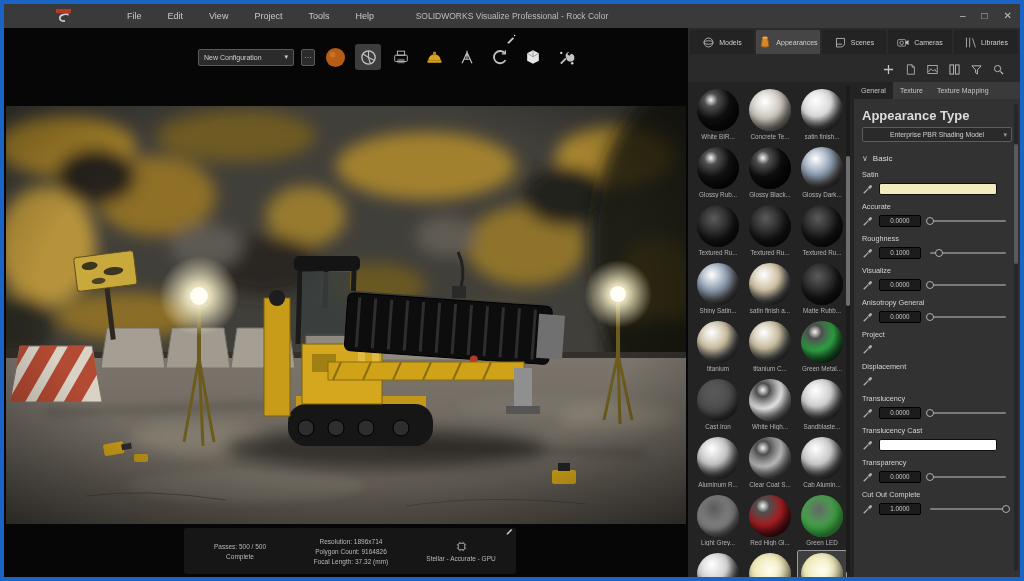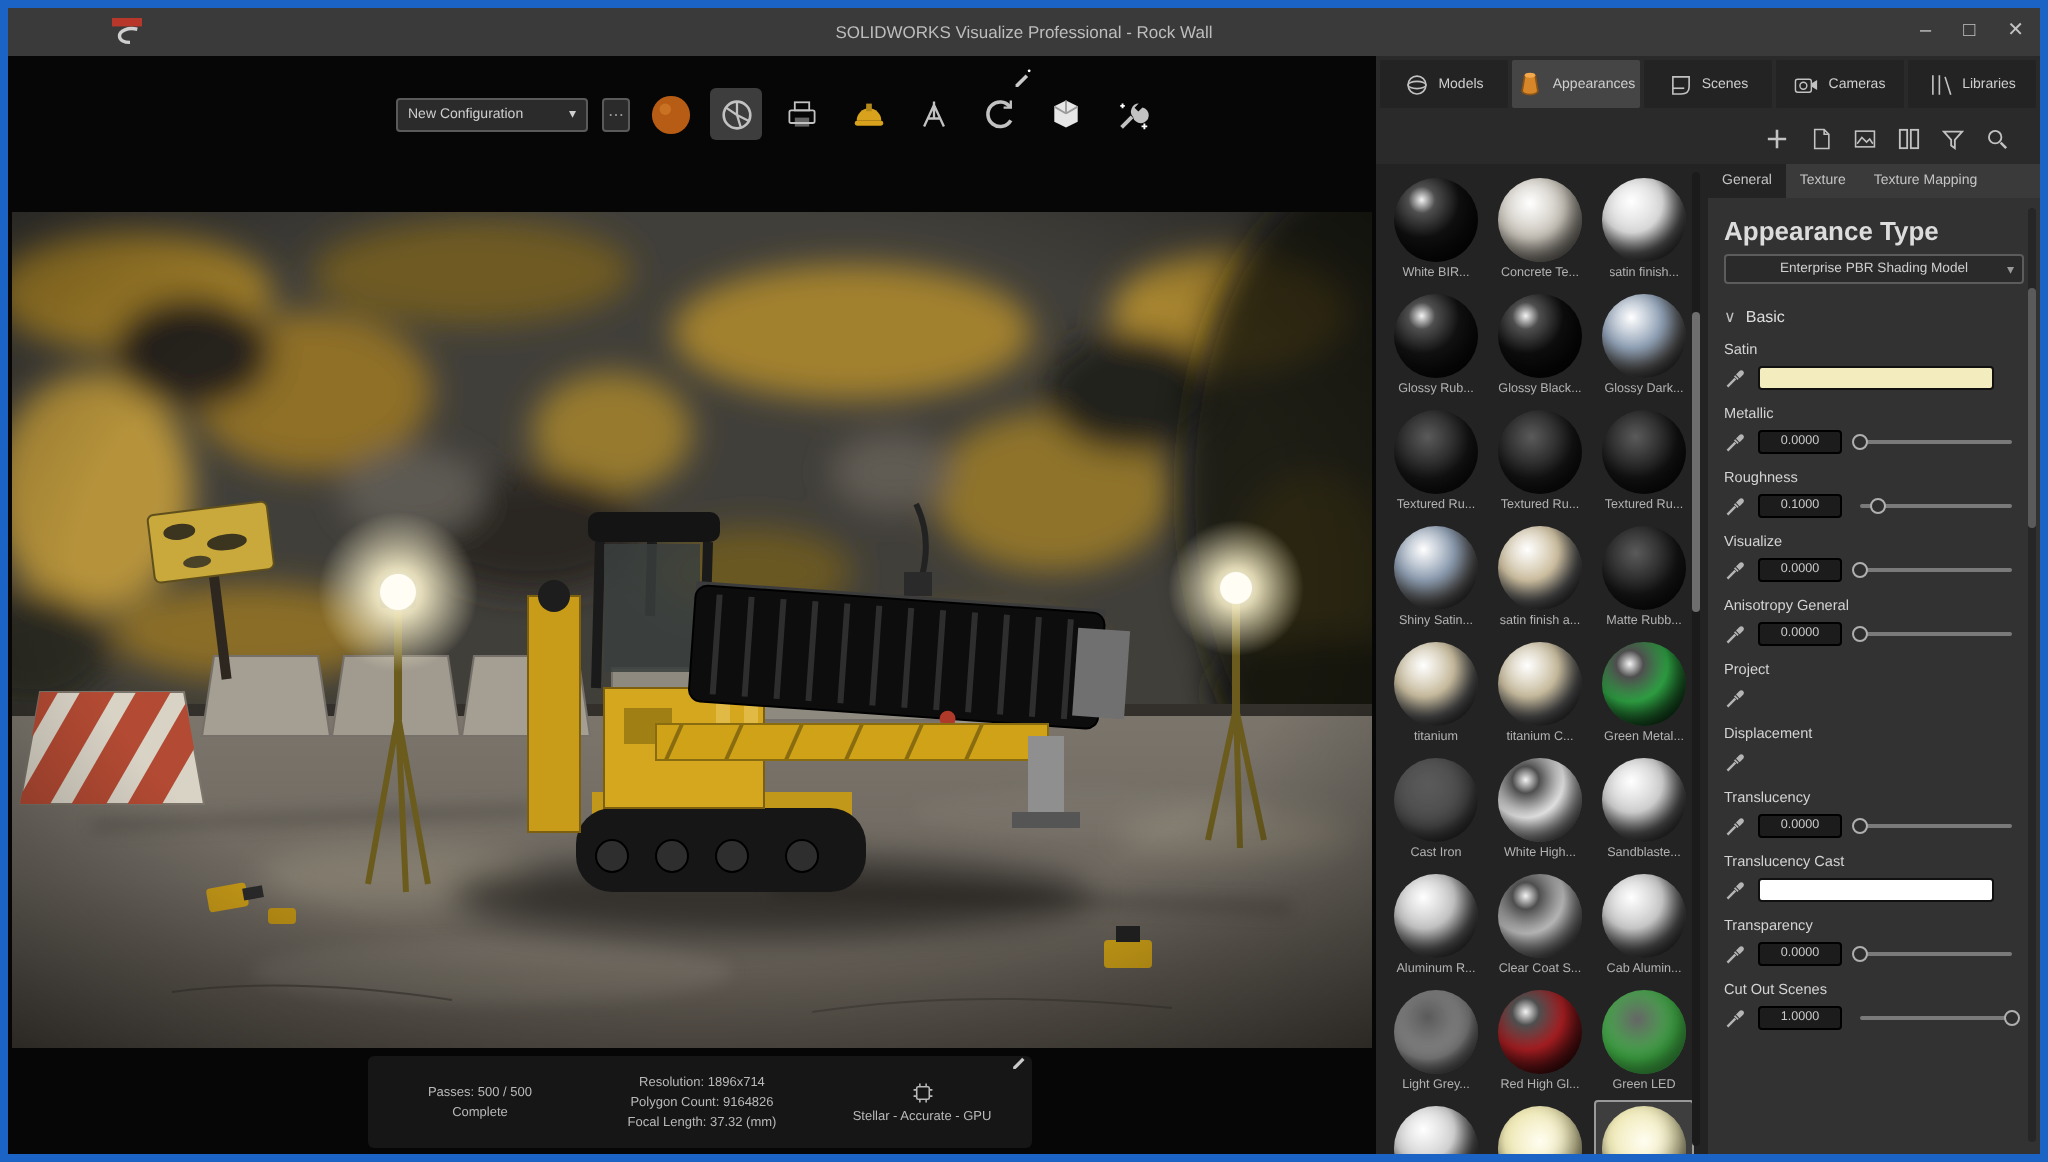--- a/index.html
+++ b/index.html
@@ -95,21 +95,29 @@
 <div id="stage">
 <div id="inner">
 
   <div id="titlebar">
     <span id="logo" class="icon">
       <svg width="15" height="15" viewBox="0 0 16 16">
             <rect x="0" y="0" width="16" height="4.5" fill="#b7372b"></rect>
             <path d="M13.5 6c-5-1.2-9.5.8-9.5 3.6 0 2.2 2.4 3.4 5.6 3.4" stroke="#cfcfcf" stroke-width="1.8" fill="none"></path>
           </svg>
     </span>
-    <div id="win-title">SOLIDWORKS Visualize Professional - Rock Wall</div>
+    <div id="menus">
+          <span class="menu-item">File</span>
+          <span class="menu-item">Edit</span>
+          <span class="menu-item">View</span>
+          <span class="menu-item">Project</span>
+          <span class="menu-item">Tools</span>
+          <span class="menu-item">Help</span>
+        </div>
+    <div id="win-title">SOLIDWORKS Visualize Professional - Rock Color</div>
     <div id="win-controls">
           <span class="win-btn">–</span>
           <span class="win-btn">□</span>
           <span class="win-btn">✕</span>
         </div>
   </div>
 
   <div id="content">
 
     <div id="viewport">
@@ -578,21 +586,21 @@
          <div class="f-row">
                   <span class="icon">
                     <svg width="12" height="12" viewBox="0 0 14 14">
                       <path d="M2 12l4.6-4.6" stroke="#b5b5b5" stroke-width="1.4" fill="none"></path>
                       <path d="M7 5l2.2-2.2a1.5 1.5 0 0 1 2.1 2.1L9.1 7.1z" fill="#b5b5b5"></path>
                       <path d="M6.2 5.8l2 2" stroke="#b5b5b5" fill="none"></path>
                     </svg>
                   </span>
                   <span class="f-swatch" style="background:#f2ecbe"></span>
                 </div>
-                <div class="f-label">Metallic</div>
+                <div class="f-label">Accurate</div>
          <div class="f-row">
                   <span class="icon">
                     <svg width="12" height="12" viewBox="0 0 14 14">
                       <path d="M2 12l4.6-4.6" stroke="#b5b5b5" stroke-width="1.4" fill="none"></path>
                       <path d="M7 5l2.2-2.2a1.5 1.5 0 0 1 2.1 2.1L9.1 7.1z" fill="#b5b5b5"></path>
                       <path d="M6.2 5.8l2 2" stroke="#b5b5b5" fill="none"></path>
                     </svg>
                   </span>
                   <span class="f-val">0.0000</span>
     <span class="f-track">
@@ -693,21 +701,21 @@
                       <path d="M2 12l4.6-4.6" stroke="#b5b5b5" stroke-width="1.4" fill="none"></path>
                       <path d="M7 5l2.2-2.2a1.5 1.5 0 0 1 2.1 2.1L9.1 7.1z" fill="#b5b5b5"></path>
                       <path d="M6.2 5.8l2 2" stroke="#b5b5b5" fill="none"></path>
                     </svg>
                   </span>
                   <span class="f-val">0.0000</span>
     <span class="f-track">
                     <span class="f-handle" style="left:calc(0.0% - 4px)"></span>
                   </span>
                 </div>
-                <div class="f-label">Cut Out Scenes</div>
+                <div class="f-label">Cut Out Complete</div>
          <div class="f-row">
                   <span class="icon">
                     <svg width="12" height="12" viewBox="0 0 14 14">
                       <path d="M2 12l4.6-4.6" stroke="#b5b5b5" stroke-width="1.4" fill="none"></path>
                       <path d="M7 5l2.2-2.2a1.5 1.5 0 0 1 2.1 2.1L9.1 7.1z" fill="#b5b5b5"></path>
                       <path d="M6.2 5.8l2 2" stroke="#b5b5b5" fill="none"></path>
                     </svg>
                   </span>
                   <span class="f-val">1.0000</span>
     <span class="f-track">

